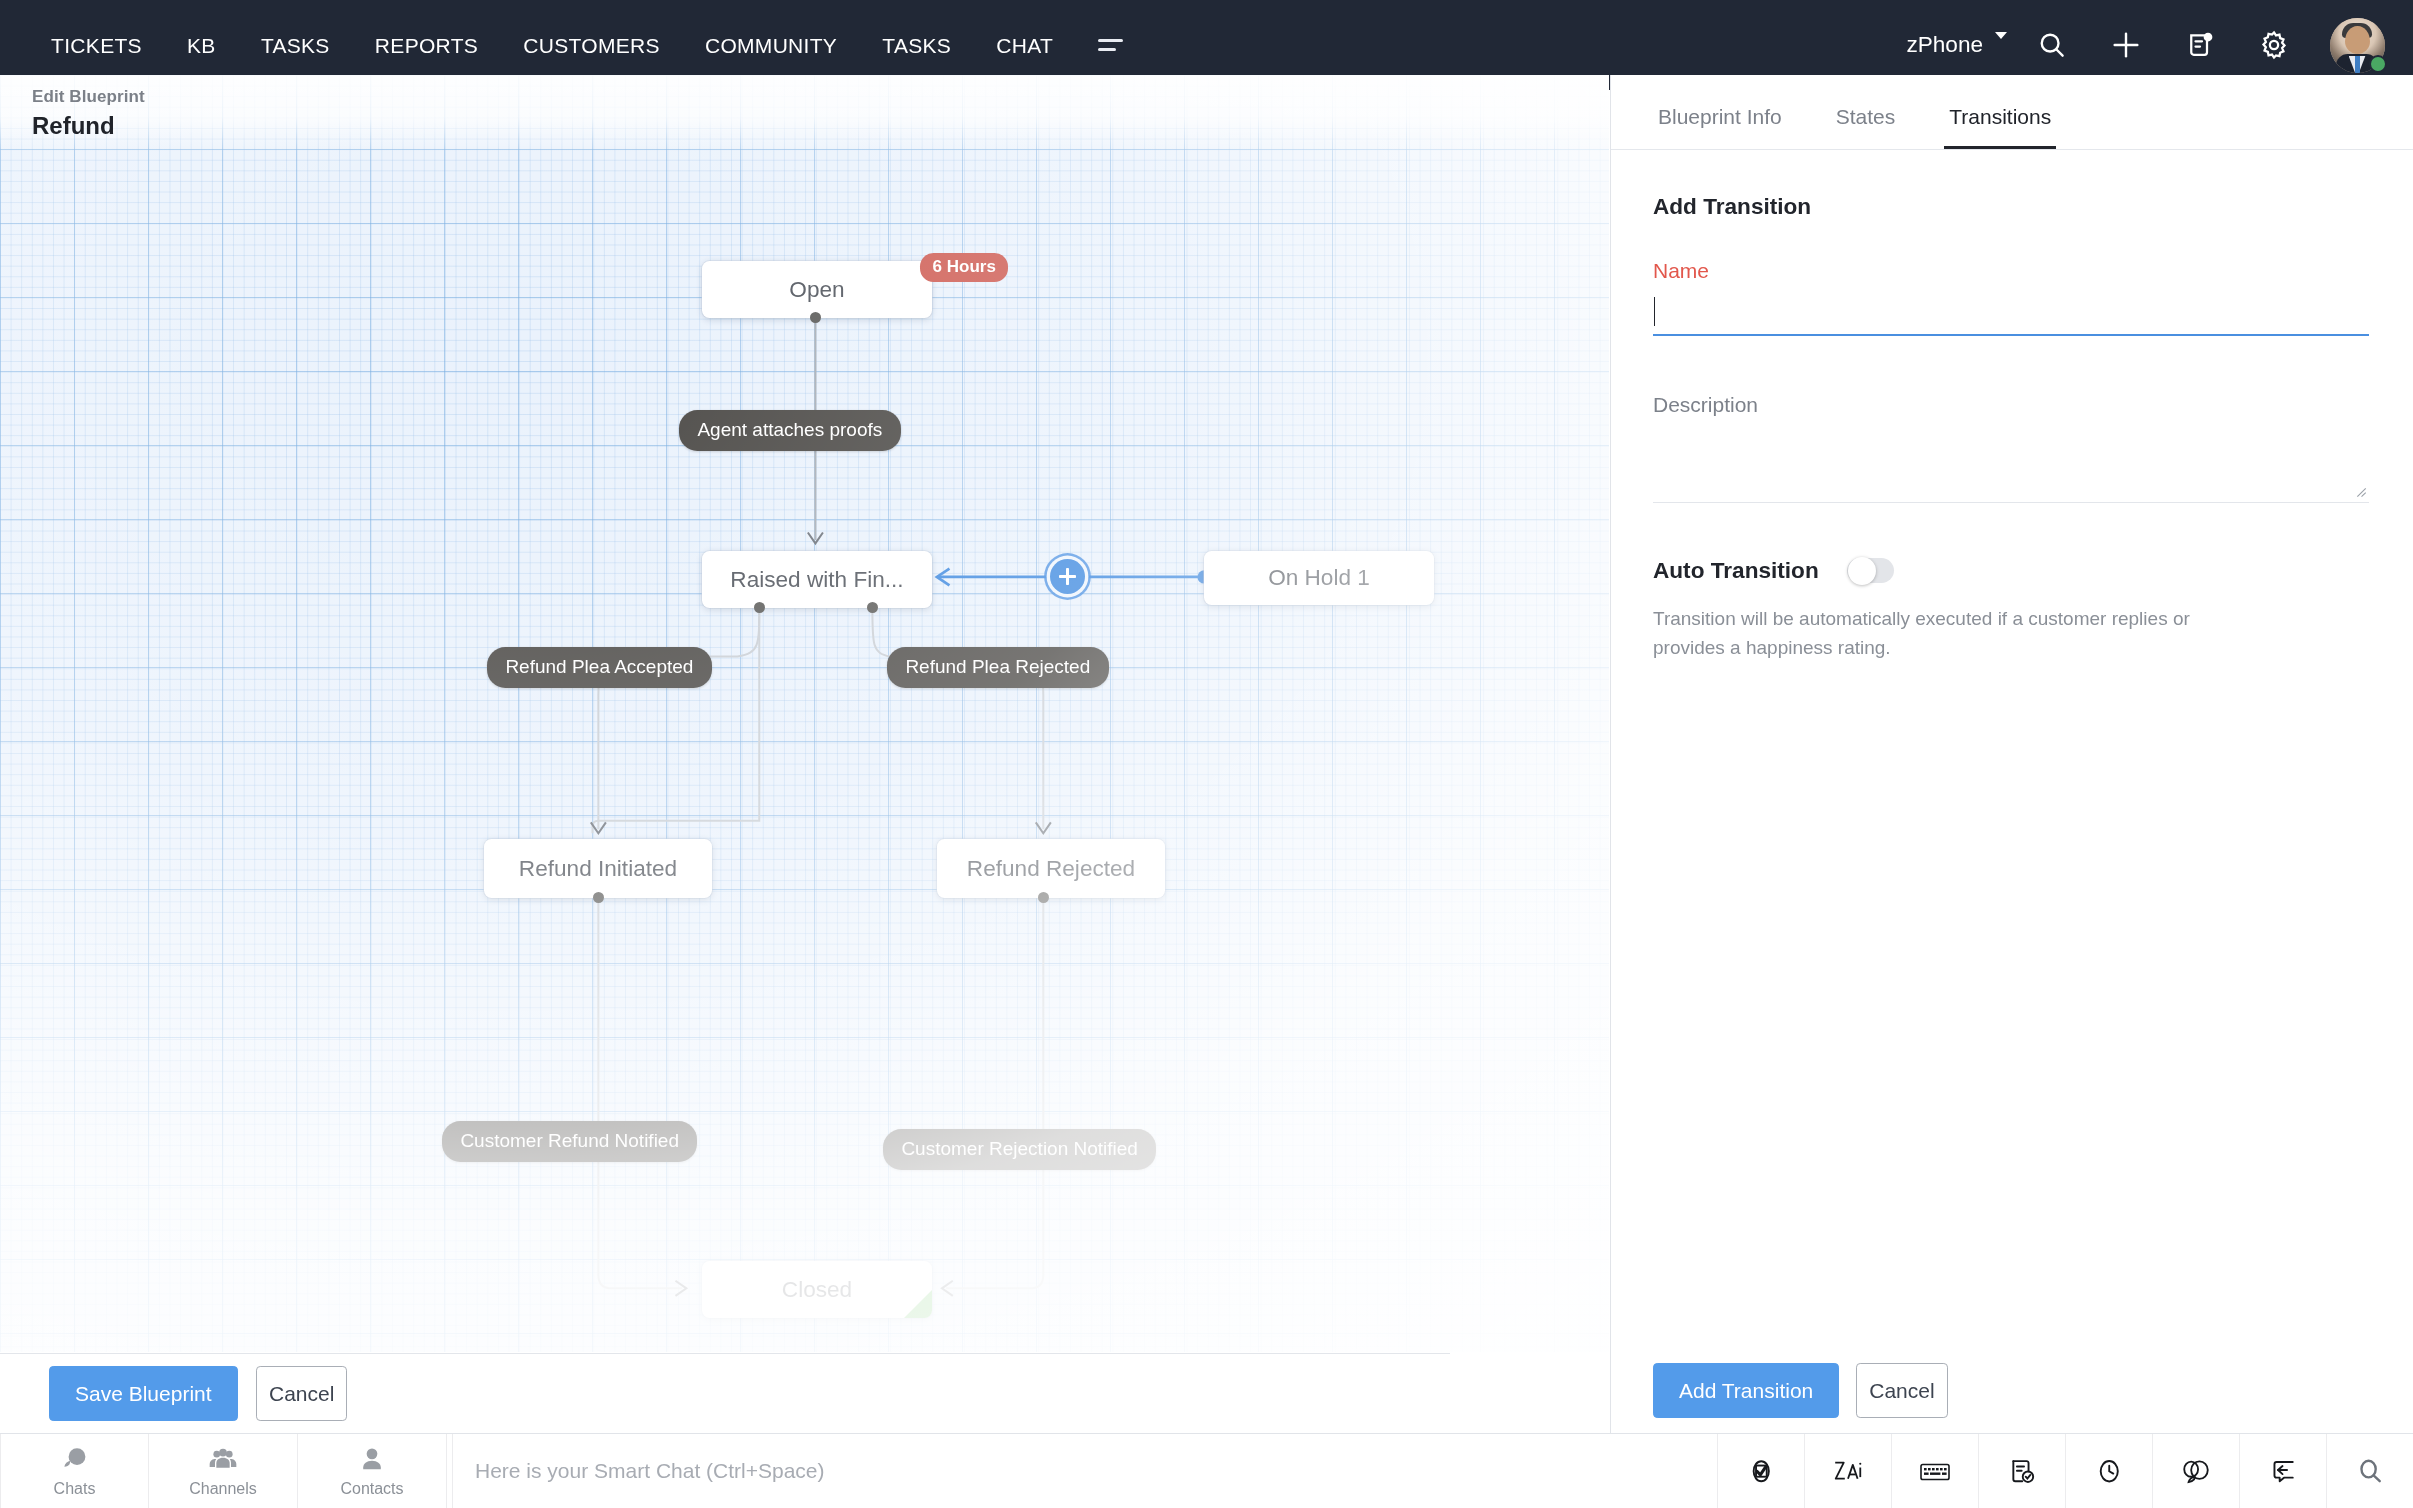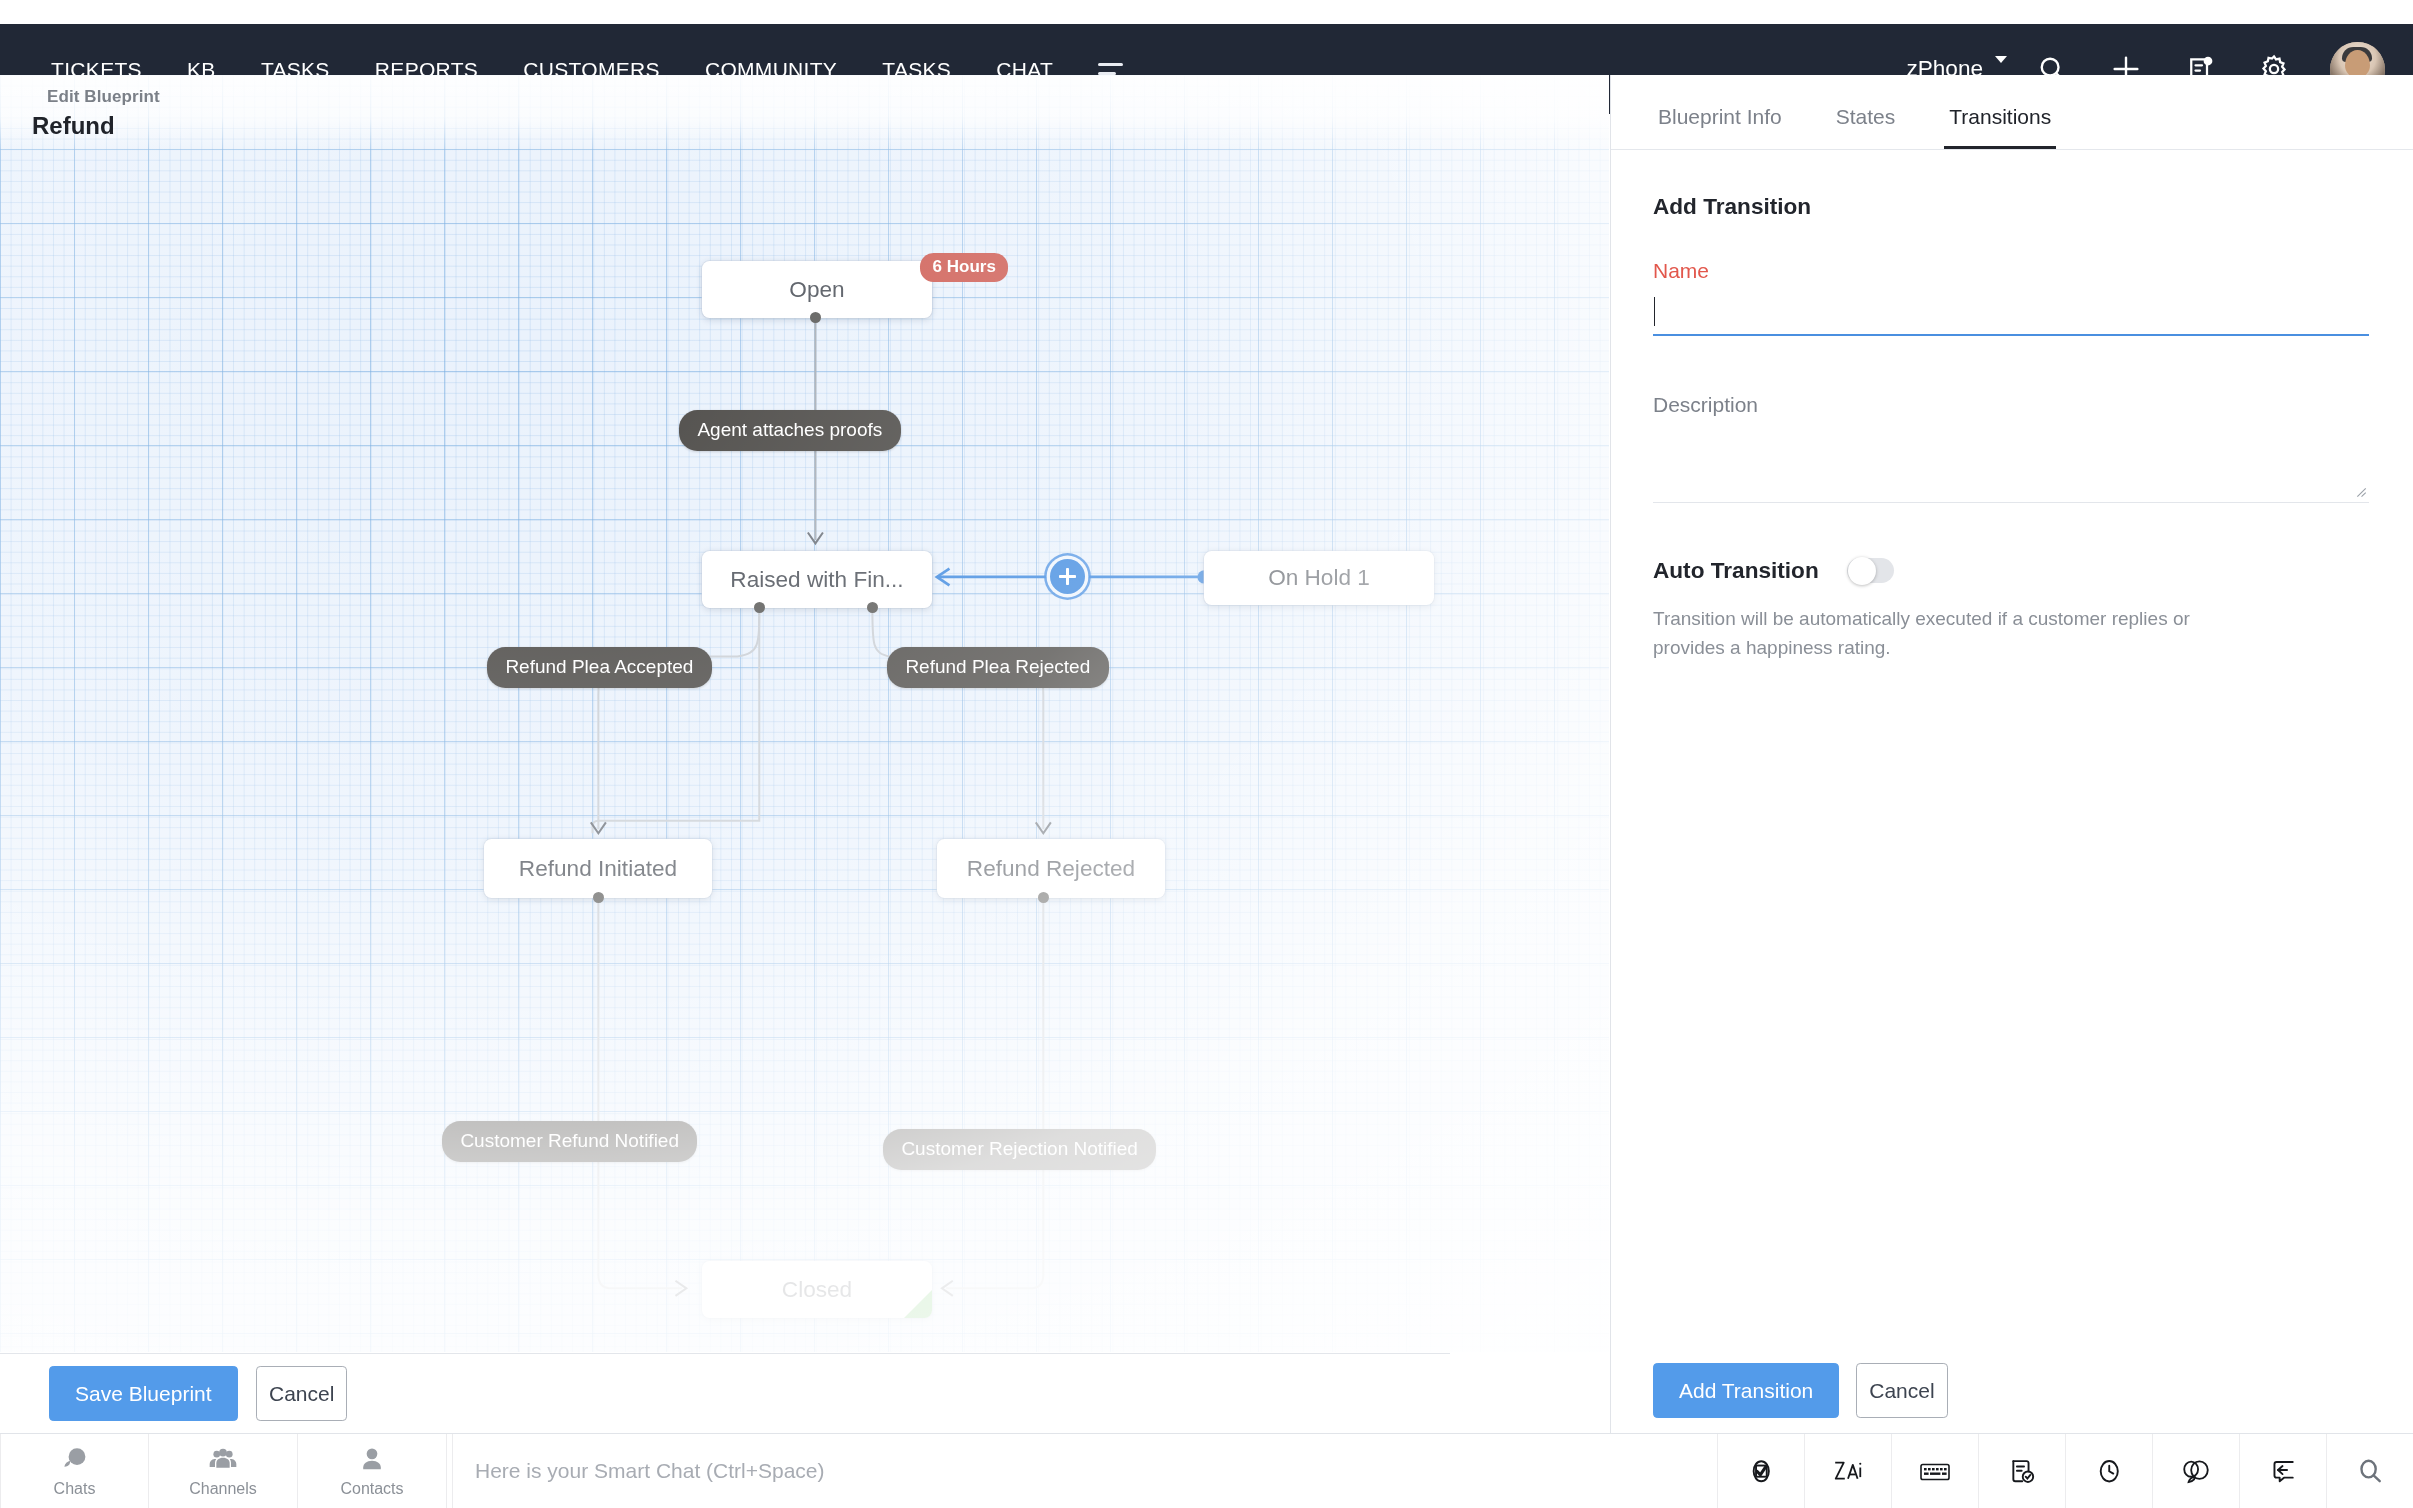--- a/index.html
+++ b/index.html
@@ -7,21 +7,21 @@
     width: 2413px; height: 1508px;
     font-family: "Liberation Sans", sans-serif;
     background: #ffffff;
     overflow: hidden;
   }
   #app { position: relative; width: 2413px; height: 1508px; }
 
   
   #topnav {
     position: absolute; left: 0; top: 0; width: 2413px; height: 90px;
-    background: #212836; display: flex; align-items: center; margin-top: 24px;
+    background: #212836; display: flex; align-items: center;
   }
   .nav-links { display: flex; align-items: center; padding-left: 28.5px; gap: 0; }
   .nav-link {
     color: #ffffff; font-size: 21px; letter-spacing: 0.3px;
     padding: 0 22.6px; line-height: 75px; cursor: pointer; white-space: nowrap;
   }
   .nav-more { padding: 0 22px; display: flex; flex-direction: column; gap: 5.9px; cursor: pointer; }
   .nav-more i { display: block; height: 3.4px; background: #e9ecf2; border-radius: 1.7px; }
   .nav-more i:nth-child(1) { width: 25px; }
   .nav-more i:nth-child(2) { width: 18.4px; }
@@ -52,21 +52,21 @@
   
   #leftpane {
     position: absolute; left: 0; top: 75px; width: 1609px; height: 1358px;
     background: #ffffff; overflow: hidden;
   }
   #bp-header {
     position: absolute; left: 0; top: 0; width: 1609px; height: 77px;
     z-index: 5; padding: 11.7px 0 0 32px;
     background: linear-gradient(180deg, rgba(255,255,255,.92) 0%, rgba(255,255,255,.78) 55%, rgba(255,255,255,0) 100%);
   }
-  #bp-header .sub { font-size: 17px; color: #7b8088; font-weight: 700; letter-spacing: 0.1px; margin-left: 15px; }
+  #bp-header .sub { font-size: 17px; color: #7b8088; font-weight: 700; letter-spacing: 0.1px; }
   #bp-header .ttl { font-size: 24px; color: #20232a; font-weight: 700; margin-top: 5px; }
 
   
   #canvas {
     position: absolute; left: 0; top: 0; width: 1609px; height: 1277px;
     background-color: #eaf2fc;
     background-image:
       linear-gradient(to right, rgba(118,172,224,.55) 1.2px, transparent 1.2px),
       linear-gradient(to bottom, rgba(118,172,224,.55) 1.2px, transparent 1.2px),
       linear-gradient(to right, rgba(150,190,232,.30) 0.8px, transparent 0.8px),

